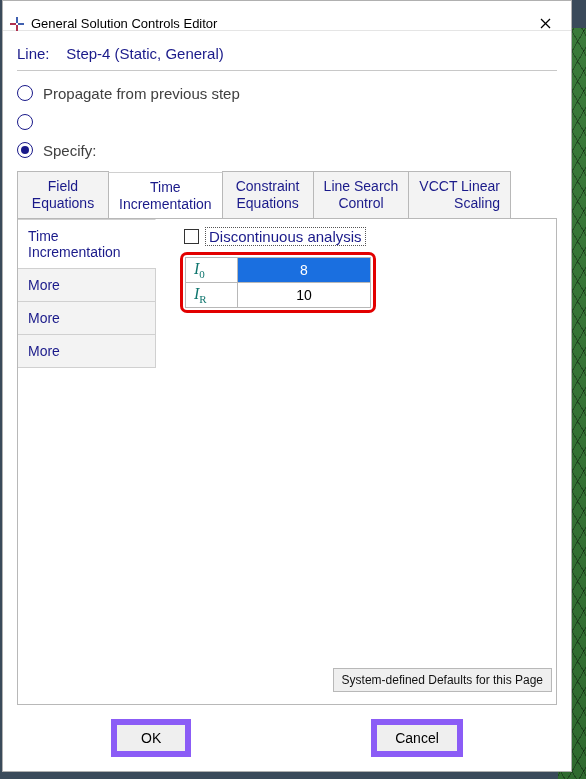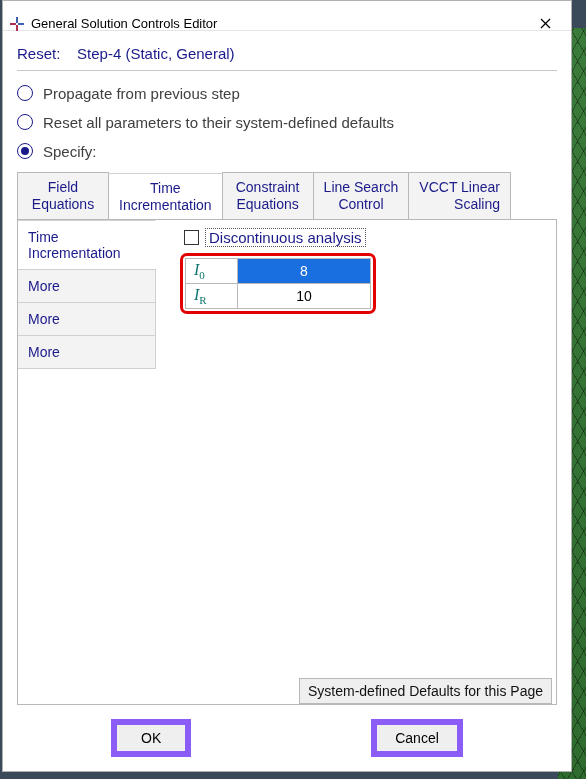--- a/index.html
+++ b/index.html
@@ -148,25 +148,25 @@
     padding-left:8px;
     background:#fff;
     color:#0f766e;
   }
   .param-table .sub{font-size:11px;vertical-align:sub;font-style:normal;}
   .param-table .val-cell{width:auto;}
   .param-table tr.selected .val-cell{background:#1a6fe0;color:#fff;}
 
   .defaults-btn{
     position:absolute;
-    bottom:0;right:4px;
+    bottom:12px;right:4px;
     background:#efefef;
     border:1px solid #b8b8b8;
     padding:4px 8px;
-    font-size:14px;
+    font-size:12px;
     color:#111;
   }
 
   .footer{
     display:flex;justify-content:center;gap:180px;
     padding:14px 0 14px 0;
   }
   .dlg-btn{
     min-width:80px;padding:5px 18px;
     background:#efefef;border:6px solid #8b5cf6;
@@ -194,33 +194,32 @@
       <svg width="11" height="11" viewBox="0 0 11 11">
         <line x1="1" y1="1" x2="10" y2="10" stroke="currentColor" stroke-width="1.2"></line>
         <line x1="10" y1="1" x2="1" y2="10" stroke="currentColor" stroke-width="1.2"></line>
       </svg>
     </span>
   </div>
 
   <div class="content">
 
     <div class="step-row">
-      <span>Reset:</span>
+      <span>Line:</span>
       <span>&nbsp;&nbsp;</span>
       <span>Step-4 (Static, General)</span>
     </div>
     <div class="hr"></div>
 
     <div class="radio-row">
       <span class="radio"></span>
       <span>Propagate from previous step</span>
     </div>
     <div class="radio-row">
       <span class="radio"></span>
-      <span>Reset all parameters to their system-defined defaults</span>
     </div>
     <div class="radio-row">
       <span class="radio selected"></span>
       <span>Specify:</span>
     </div>
 
     <div class="tabs-area">
       <div class="tab-row">
         <div class="tab" style="white-space:pre-line;">Field
 Equations</div>

